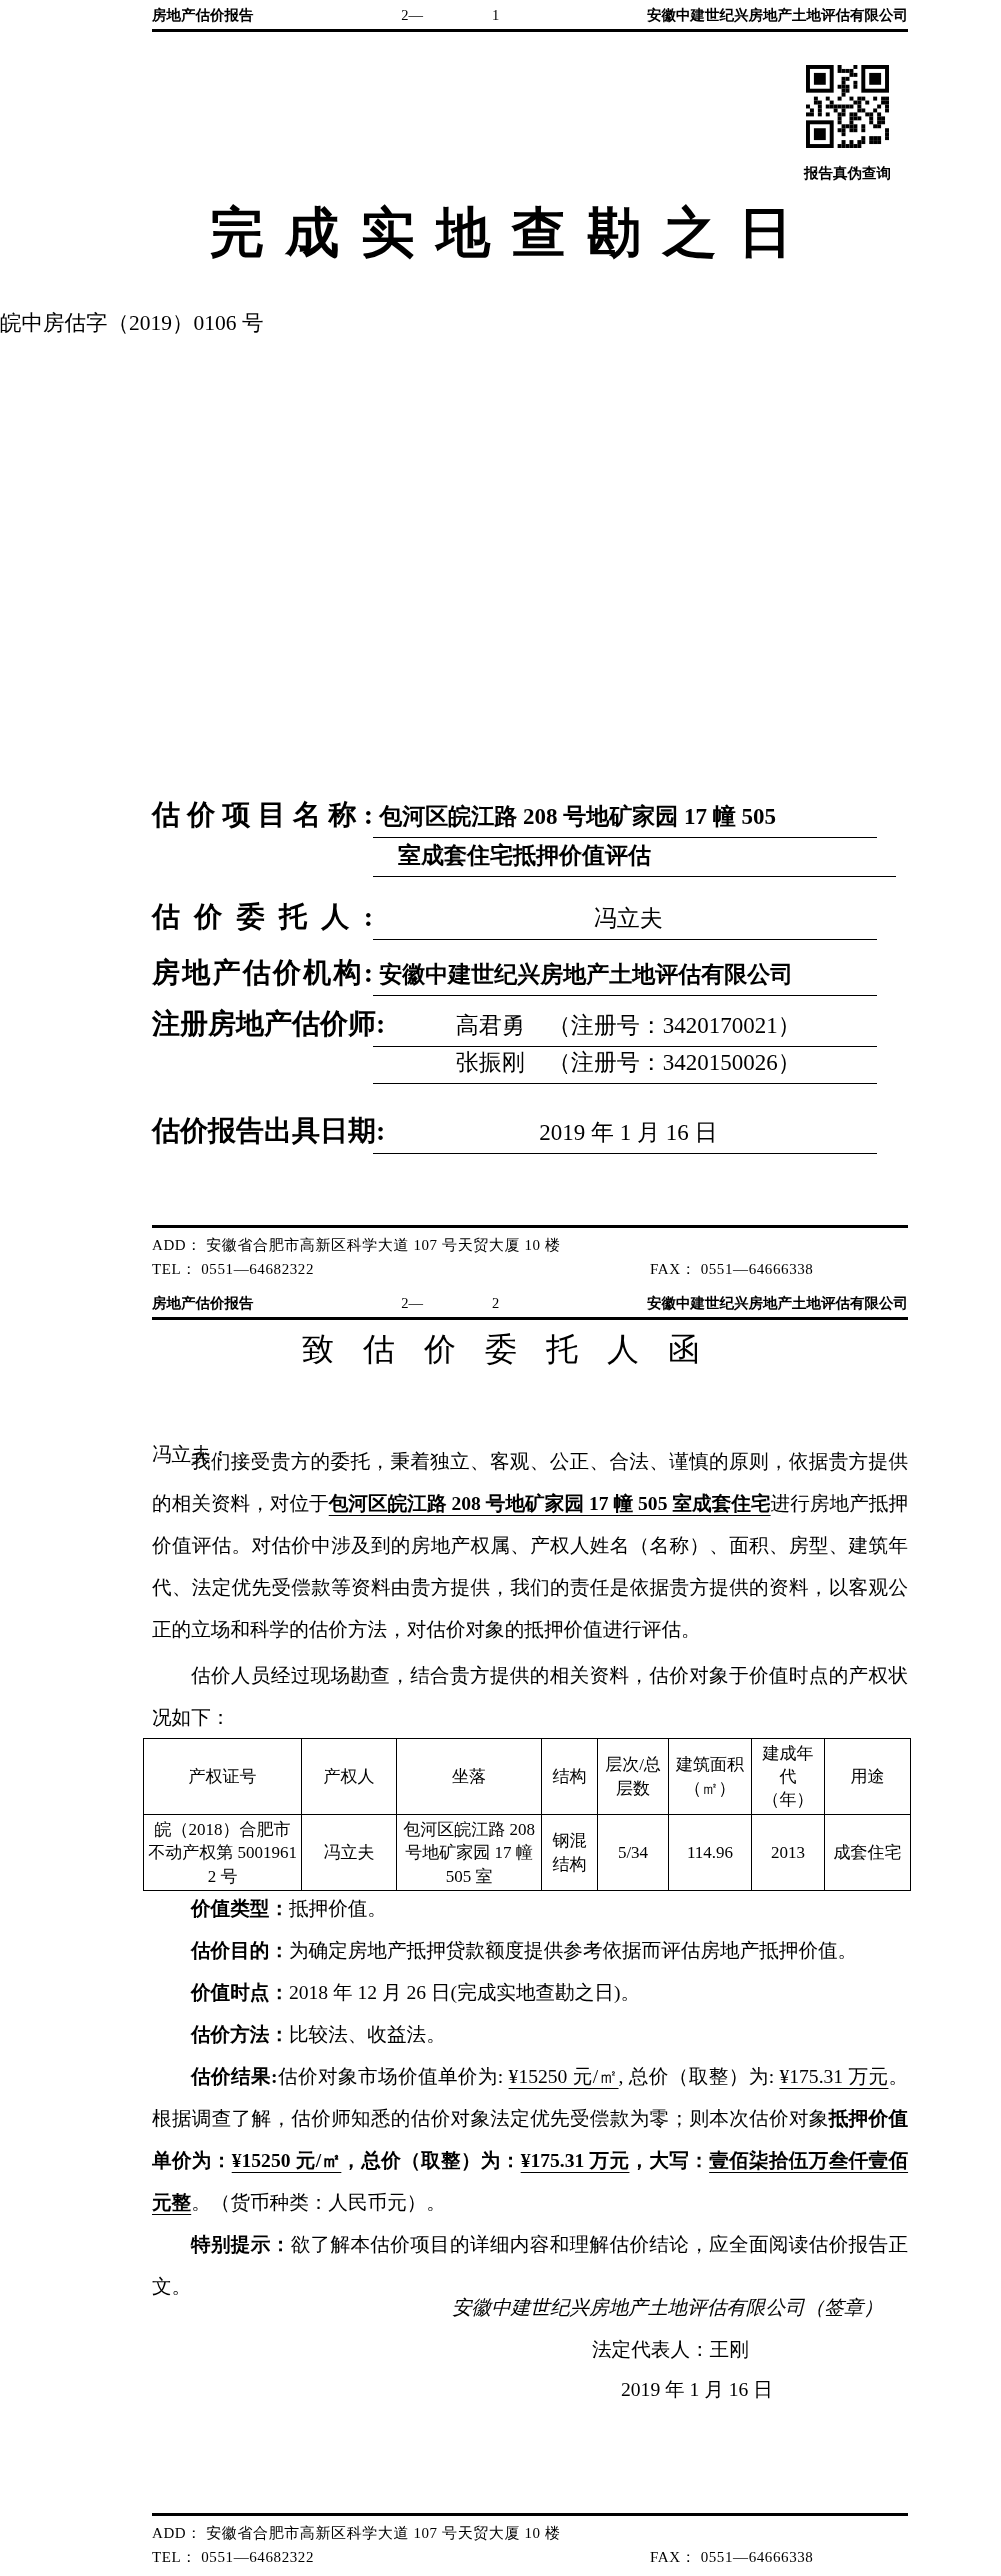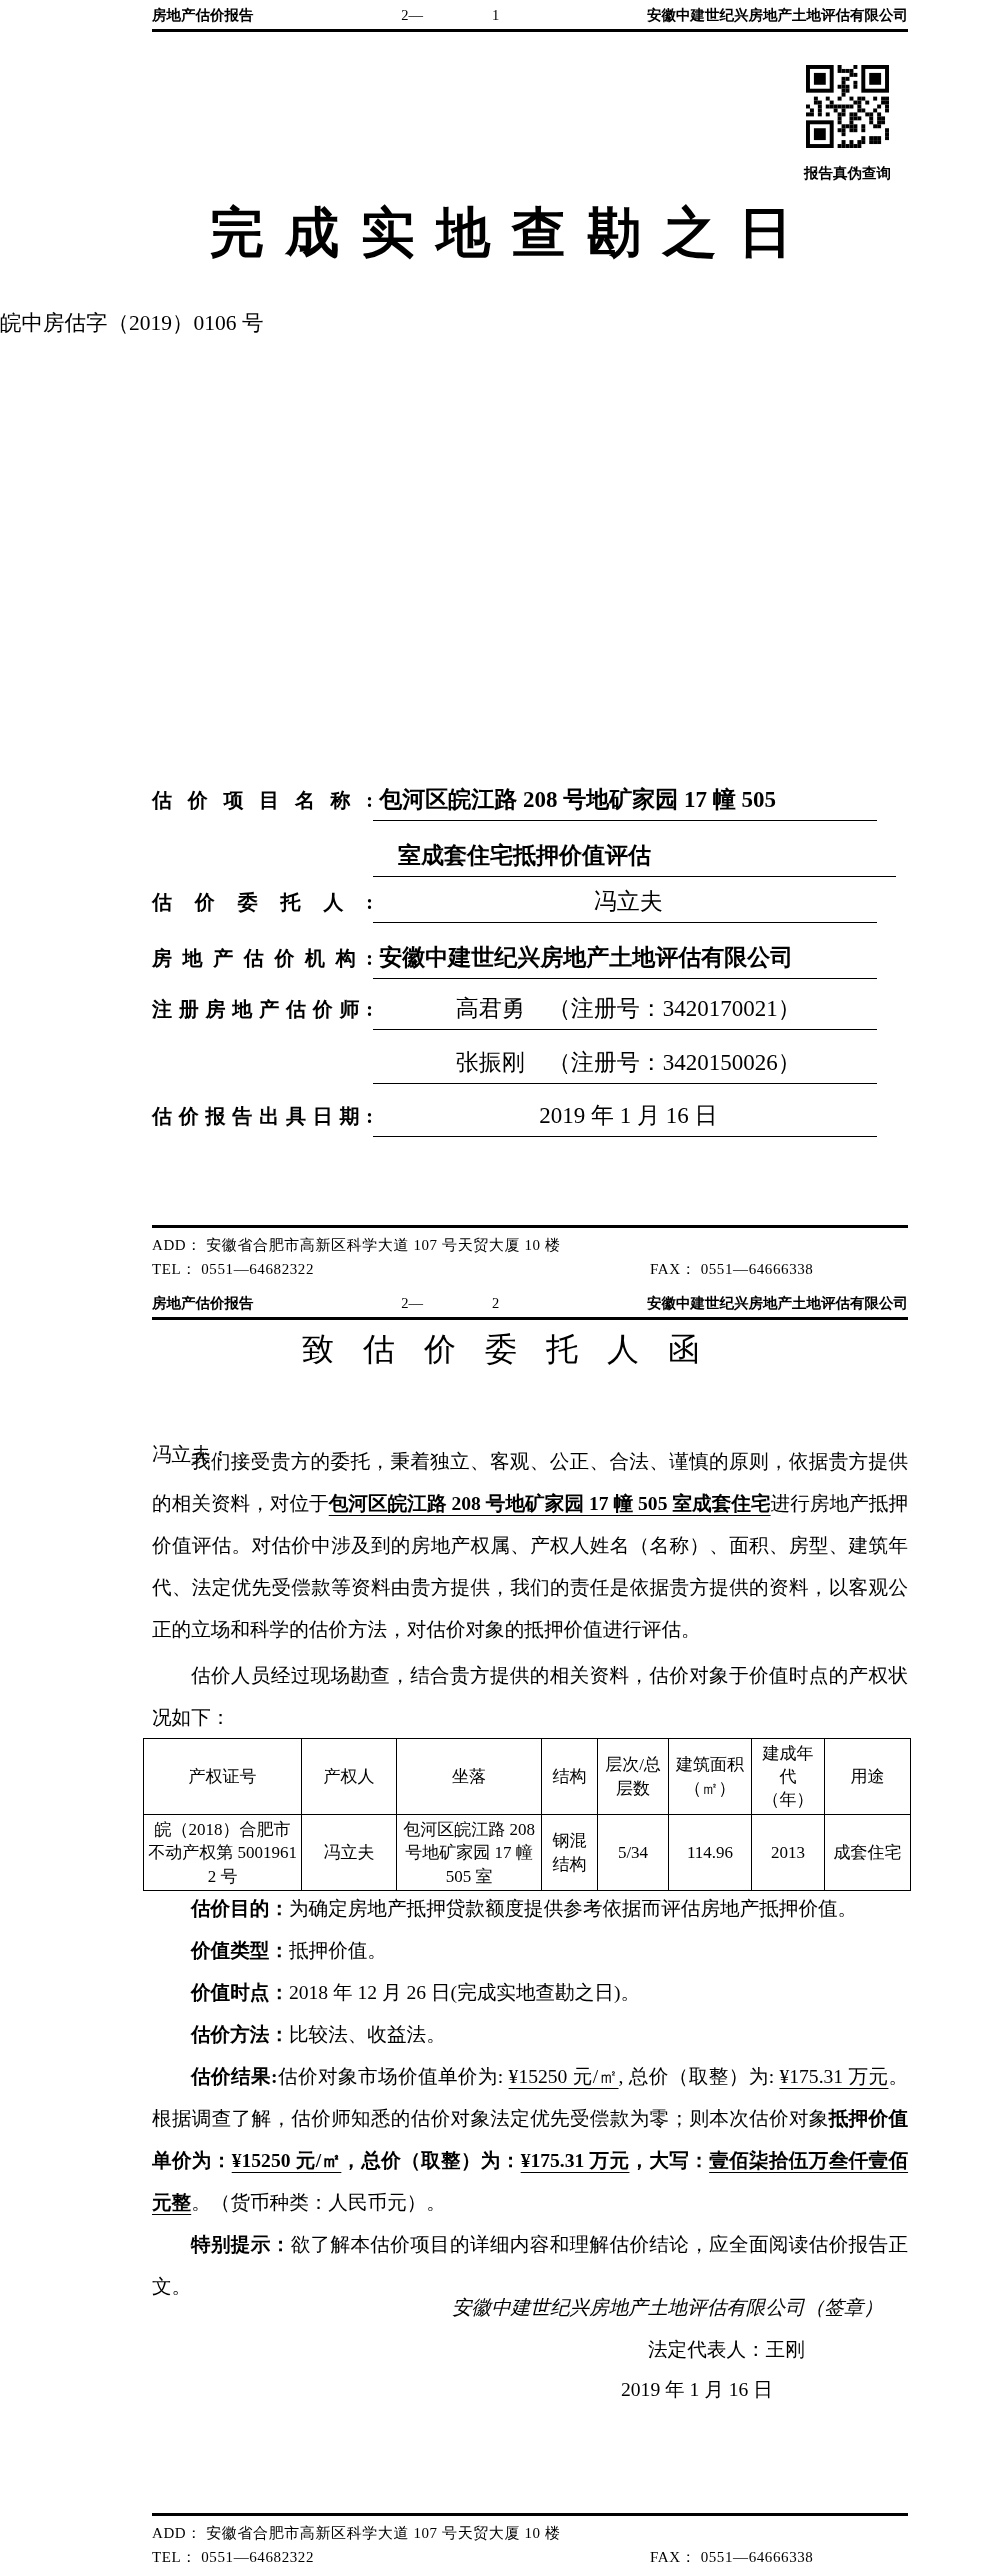--- a/index.html
+++ b/index.html
@@ -17,42 +17,42 @@
   .foot-line{left:152px;width:756px;font-size:15px;letter-spacing:0.6px;}
   .foot-fax{position:absolute;left:498px;top:0;}
   
   .qrbox{left:806px;top:65px;width:83px;height:83px;}
   .qrcap{left:790px;top:164px;width:115px;text-align:center;font-size:14.5px;font-weight:bold;}
   
   .main-title{left:0;top:197px;width:1002px;text-align:center;font-size:54px;font-weight:bold;letter-spacing:21.5px;text-indent:21.5px;}
   .report-no{left:0;top:308px;width:1002px;text-align:left;font-size:21.5px;}
   
   .frow{position:absolute;left:152px;display:flex;align-items:baseline;}
-  .flabel{display:inline-block;width:221px;font-size:20px;font-weight:bold;white-space:nowrap;text-align:justify;text-align-last:justify;}
+  .flabel{display:inline-block;width:221px;font-size:28px;font-weight:bold;white-space:nowrap;text-align:justify;text-align-last:justify;margin-top:12px;}
   .fval{display:inline-block;width:498px;border-bottom:1.9px solid #000;font-size:23px;padding:0 0 5px 6.3px;min-height:29px;}
   .fv-left{text-align:left;}
   .fv-center{text-align:center;}
   .fv-bold{font-weight:bold;}
   .fv-ind{padding-left:25px;}
   
   .letter-title{left:0;top:1328px;width:1002px;text-align:center;font-size:32px;letter-spacing:29px;text-indent:29px;}
   .body-text{font-size:19.6px;line-height:42px;text-align:justify;}
   .blk{left:152px;width:756px;}
   .indent{text-indent:39px;}
   .b{font-weight:bold;}
   .u{text-decoration:underline;text-underline-offset:5px;text-decoration-thickness:1.3px;}
   p.item{margin:0;text-indent:39px;}
   
   .ptable{position:absolute;left:143px;top:1738px;width:766px;border-collapse:collapse;table-layout:fixed;}
   .ptable th,.ptable td{border:1.3px solid #000;font-weight:normal;text-align:center;vertical-align:middle;font-size:17px;line-height:23.4px;padding:2.5px 3.8px;word-break:break-all;}
   .ptable thead tr{height:63px;}
   .ptable tbody tr{height:71px;}
   
   .sig-company{right:119px;top:2294px;font-size:19.6px;font-style:italic;}
-  .sig-rep{left:648px;top:2336px;font-size:19.6px;}
+  .sig-rep{left:592px;top:2336px;font-size:19.6px;}
   .sig-date{left:621px;top:2376px;font-size:19.6px;}
   .salutation{left:152px;top:1413px;font-size:19.6px;margin-top:28px;}
 </style>
 </head>
 <body>
 
 <div id="page">
 
   <div class="abs runhead" style="top:6.3px;">
     <span class="doct">房地产估价报告</span>
@@ -277,22 +277,22 @@
         <td>钢混结构</td>
         <td>5/34</td>
         <td>114.96</td>
         <td>2013</td>
         <td>成套住宅</td>
       </tr>
     </tbody>
   </table>
 
   <div class="abs blk body-text" style="top:1888px;">
+    <p class="item"><span class="b">价值类型：</span><span>抵押价值。</span></p>
     <p class="item"><span class="b">估价目的：</span><span>为确定房地产抵押贷款额度提供参考依据而评估房地产抵押价值。</span></p>
-    <p class="item"><span class="b">价值类型：</span><span>抵押价值。</span></p>
     <p class="item"><span class="b">价值时点：</span><span>2018 年 12 月 26 日(完成实地查勘之日)。</span></p>
     <p class="item"><span class="b">估价方法：</span><span>比较法、收益法。</span></p>
     <p class="item"><span class="b">估价结果:</span><span>估价对象市场价值单价为: </span><span class="u">¥15250 元/㎡</span><span>, 总价（取整）为: </span><span class="u">¥175.31 万元</span><span>。根据调查了解，估价师知悉的估价对象法定优先受偿款为零；则本次估价对象</span><span class="b">抵押价值单价为：</span><span class="b u">¥15250 元/㎡</span><span class="b">，总价（取整）为：</span><span class="b u">¥175.31 万元</span><span class="b">，大写：</span><span class="b u">壹佰柒拾伍万叁仟壹佰元整</span><span>。（货币种类：人民币元）。</span></p>
     <p class="item"><span class="b">特别提示：</span><span>欲了解本估价项目的详细内容和理解估价结论，应全面阅读估价报告正文。</span></p>
   </div>
 
   <div class="abs sig-company">安徽中建世纪兴房地产土地评估有限公司（签章）</div>
   <div class="abs sig-rep">法定代表人：王刚</div>
   <div class="abs sig-date">2019 年 1 月 16 日</div>
 

